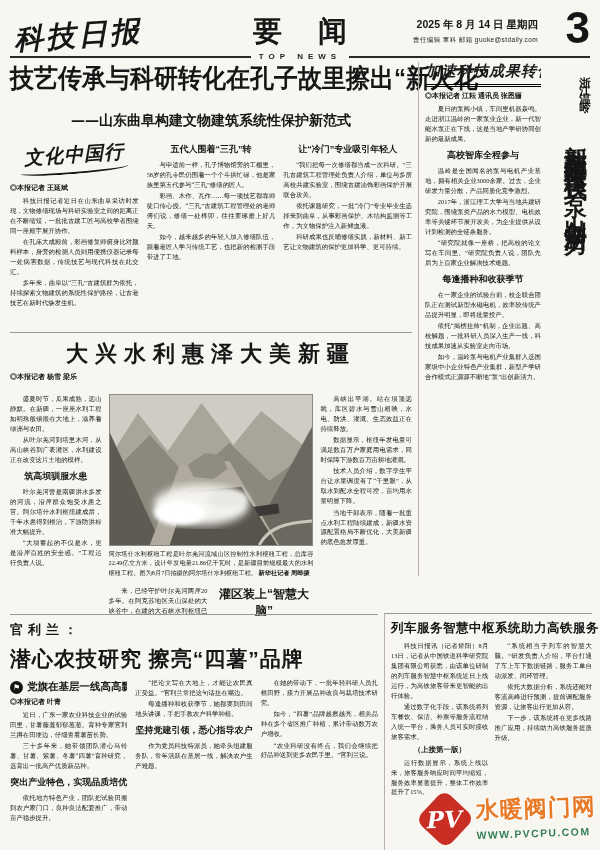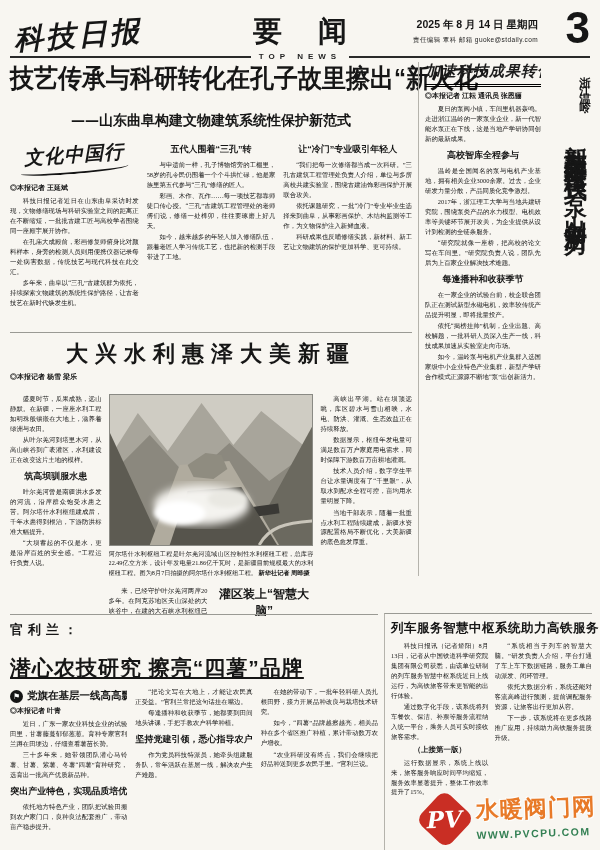--- a/index.html
+++ b/index.html
@@ -43,21 +43,21 @@
   .a2-mid{width:206px;display:flex;flex-direction:column;overflow:hidden;}
   .photo{height:150px;border:1px solid #8a8a84;background:#c9c6bd;}
   .photo svg{display:block;width:100%;height:100%;}
   .caption{font-size:6.2px;line-height:1.5;text-align:justify;margin-top:3px;}
   .caption .credit{font-weight:700;}
   .a2-mini{display:flex;gap:7px;margin-top:3px;flex:1;overflow:hidden;}
   .a2-mini .subhead{margin:0 0 2px;font-size:12px;}
   
   #a3{left:10px;top:614px;width:368px;height:232px;border-top:1px solid #9a9a94;padding-top:6px;}
   #a3 .kicker{font:900 13px "Liberation Sans",sans-serif;letter-spacing:5px;}
-  #a3 .headline{font:900 21px "Liberation Sans",sans-serif;letter-spacing:1px;margin-top:15px;white-space:nowrap;text-decoration:underline;}
+  #a3 .headline{font:900 21px "Liberation Sans",sans-serif;letter-spacing:1px;margin-top:6px;white-space:nowrap;}
   #a3 .cols{margin-top:5px;height:158px;}
   .badge-row{display:flex;align-items:center;gap:4px;margin:2px 0 3px;}
   .flag-icon{width:13px;height:13px;border-radius:50%;background:#151515;color:#fff;
              display:flex;align-items:center;justify-content:center;font-size:8px;flex:none;}
   .badge-text{font:900 10.5px "Liberation Sans",sans-serif;white-space:nowrap;}
   
   #a4{left:418px;top:62px;width:174px;height:514px;border-left:1px solid #b5b3ac;padding-left:6px;}
   .a4-row{display:flex;height:100%;}
   .a4-text{width:116px;overflow:hidden;}
   .sec-hd{font:italic 900 15px "Liberation Sans",sans-serif;letter-spacing:1px;color:#1c1c1c;

